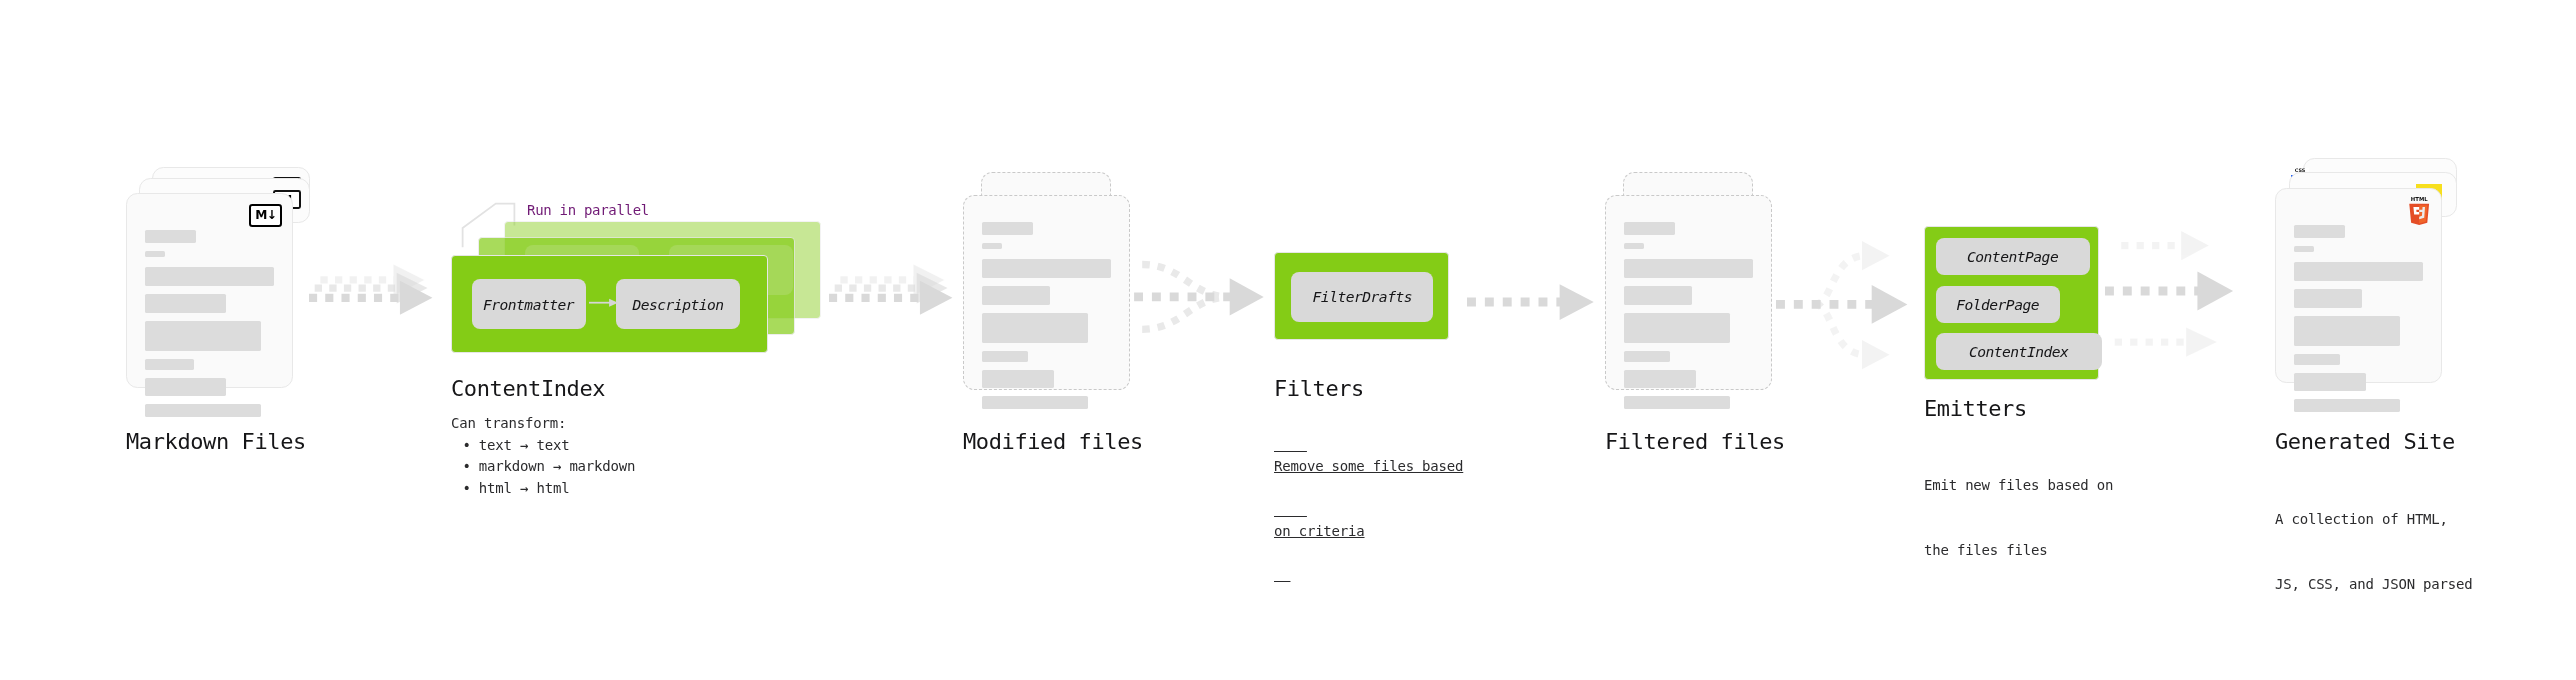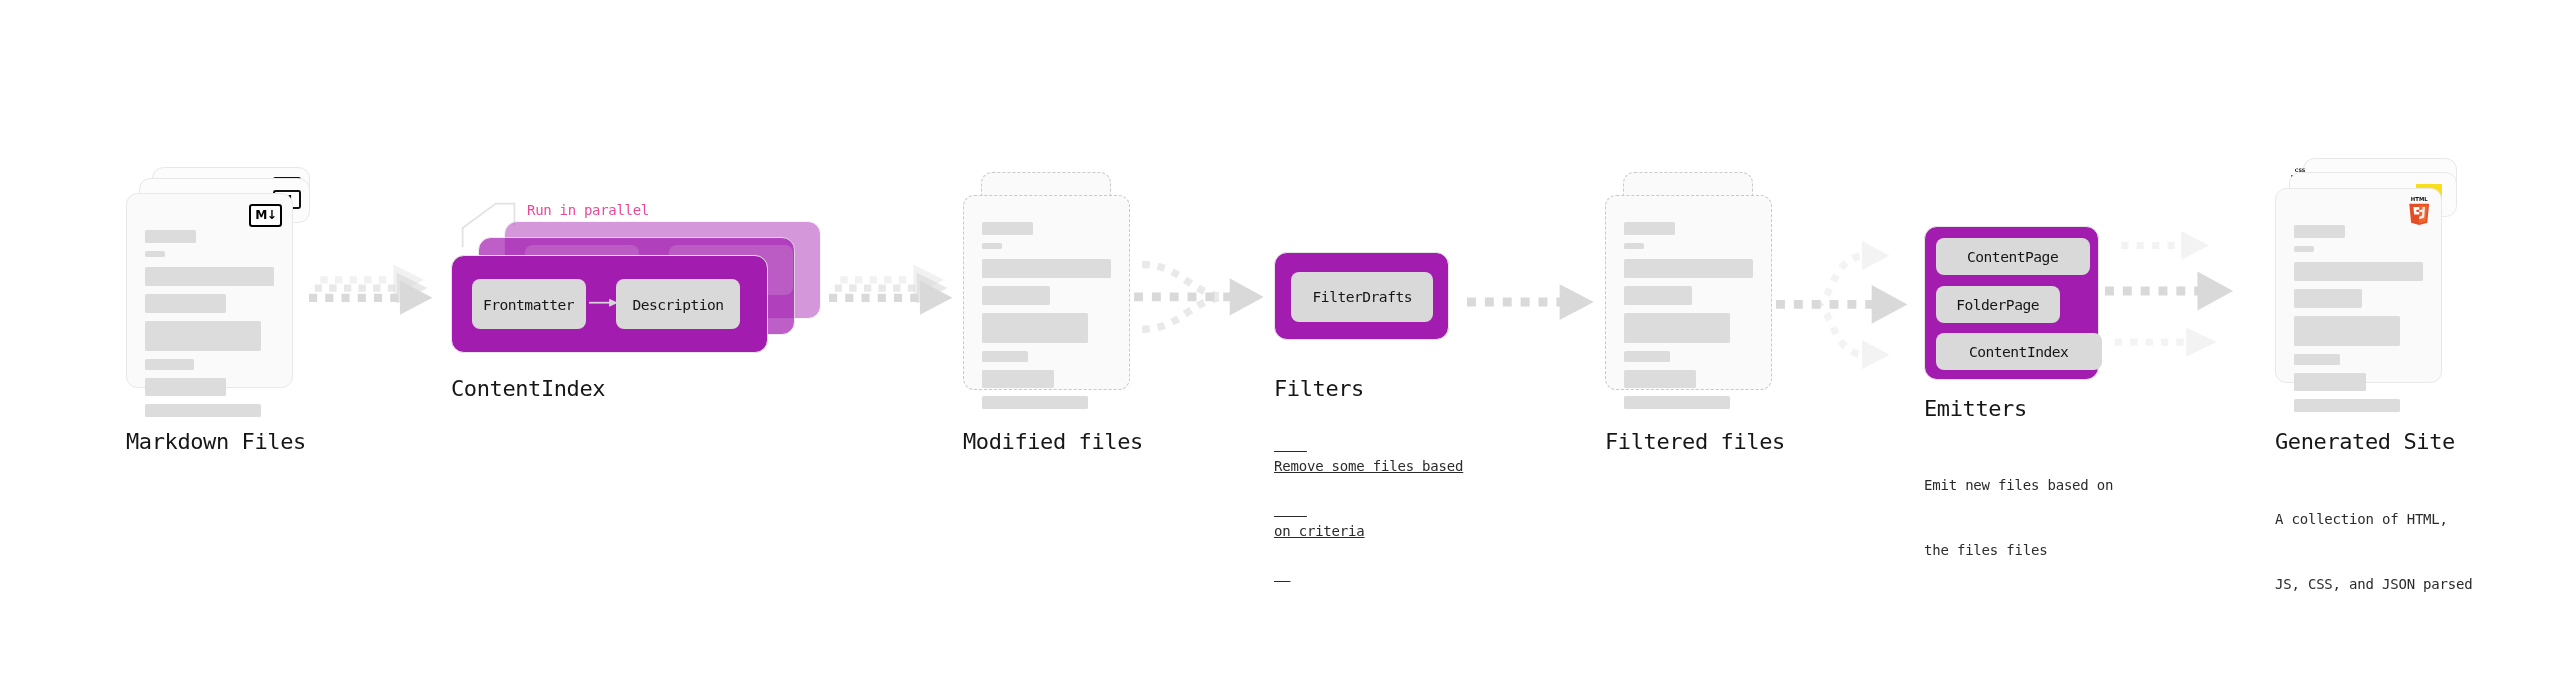--- a/index.html
+++ b/index.html
@@ -131,44 +131,45 @@
   }
   .bullets .lead { white-space: pre; }
   .bullets ul { list-style: none; margin: 0; padding: 0 0 0 11.4px; }
   .bullets li { white-space: pre; }
   .bullets li::before { content: "\2022  "; }
 
   
   .group-box {
     position: absolute;
     border: 1.6px solid #e6e6e6;
-    border-radius: 13px;
-    background: #a21caf;
+    border-radius: 4px;
+    background: #84cc16;
     box-sizing: border-box;
+    font-style: italic;
   }
   .chip {
     position: absolute;
     background: #d9d9d9;
     border-radius: 8.1px;
     display: flex;
     align-items: center;
     justify-content: center;
     font-family: "DejaVu Sans Mono", "Liberation Mono", monospace;
     font-size: 14.6px;
     color: #161618;
     white-space: nowrap;
     letter-spacing: -0.5px;
     box-sizing: border-box;
   }
 
   .parallel-label {
     position: absolute;
     font-family: "DejaVu Sans Mono", "Liberation Mono", monospace;
     font-size: 14px;
-    color: #ec4899;
+    color: #701a75;
     white-space: nowrap;
     letter-spacing: -0.3px;
   }
 
   svg { overflow: visible; }
 </style>
 </head>
 <body>
 
 <div id="stage">
@@ -240,20 +241,28 @@
       <div class="chip" style="left:19.5px; top:23px; width:114px; height:50px;">Frontmatter</div>
       <div class="chip" style="left:164px; top:23px; width:124px; height:50px;">Description</div>
       <svg style="position:absolute; left:137px; top:41px;" width="29" height="11.4" viewBox="0 0 36 14">
         <line x1="0" y1="7" x2="27" y2="7" stroke="#d6d6d6" stroke-width="2.2"></line>
         <polygon points="25,2 36,7 25,12" fill="#d6d6d6"></polygon>
       </svg>
     </div>
   </div>
 
   <div class="title" style="left:451px; top:376px;">ContentIndex</div>
+  <div class="bullets" style="left:451px; top:413px;">
+    <div class="lead">Can transform:</div>
+    <ul>
+      <li>text → text</li>
+      <li>markdown → markdown</li>
+      <li>html → html</li>
+    </ul>
+  </div>
 
   <svg class="node" style="left:829px; top:275px;" width="134" height="57" viewBox="0 0 165 70">
     <g opacity="0.35">
       <line x1="14" y1="6" x2="106" y2="6" stroke="#d9d9d9" stroke-width="9" stroke-dasharray="9 9"></line>
       <polygon points="104,-13 142,6 104,25" fill="#d9d9d9"></polygon>
     </g>
     <g opacity="0.6">
       <line x1="7" y1="16" x2="110" y2="16" stroke="#d9d9d9" stroke-width="9" stroke-dasharray="9 9"></line>
       <polygon points="108,-3 146,16 108,35" fill="#d9d9d9"></polygon>
     </g>

